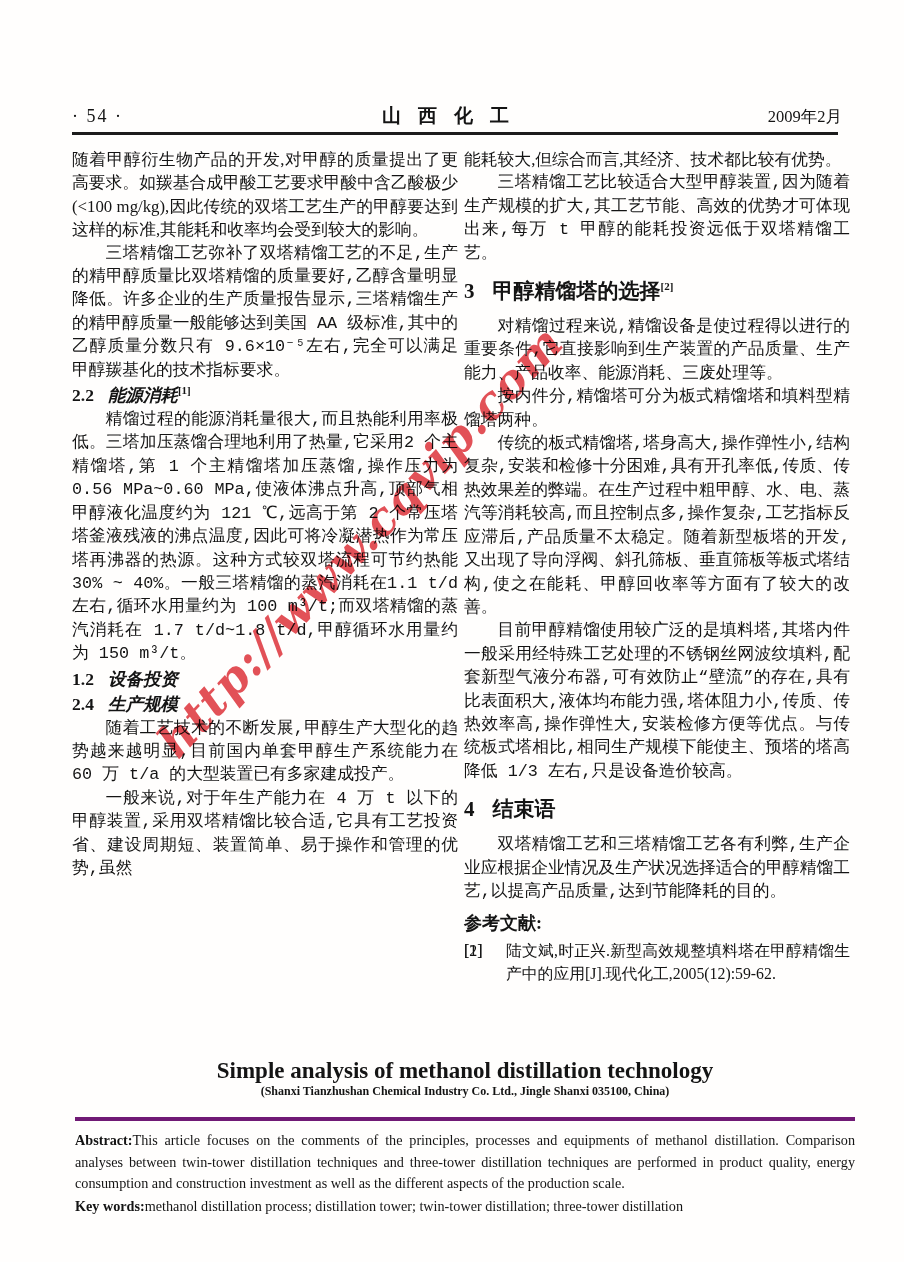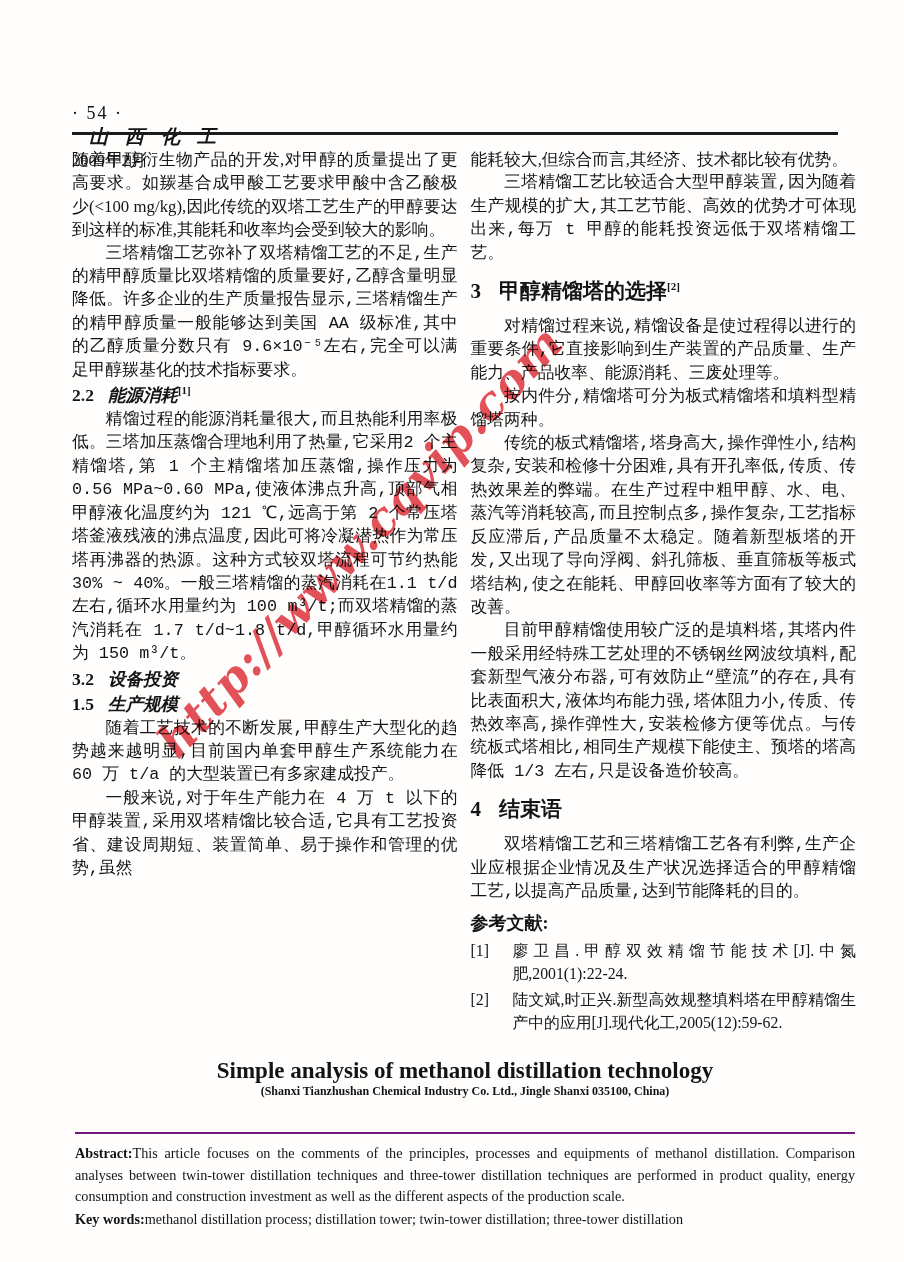--- a/index.html
+++ b/index.html
@@ -3,47 +3,47 @@
 <meta charset="utf-8">
 <style>
   html,body{margin:0;padding:0;background:#ffffff;}
   .page{
     position:relative;width:904px;height:1262px;background:#fffefd;
     font-family:"Liberation Serif","DejaVu Serif",serif;color:#141414;
     overflow:hidden;
   }
   
   .hdr{position:absolute;top:103px;left:72px;width:770px;display:flex;
-       justify-content:space-between;align-items:baseline;flex-direction:column;}
+       justify-content:space-between;align-items:baseline;}
   .hdr .pageno{font-size:18px;letter-spacing:2px;}
-  .hdr .journal{font-size:19px;font-weight:600;letter-spacing:17px;text-indent:17px;font-style:italic;}
+  .hdr .journal{font-size:19px;font-weight:600;letter-spacing:17px;text-indent:17px;}
   .hdr .issue{font-size:16.5px;}
   .hdr-rule{position:absolute;top:132px;left:72px;width:766px;height:3px;background:#1c1c1c;}
   
   .cols{position:absolute;top:148px;left:72px;width:784px;height:912px;
-        display:flex;gap:13px;overflow:hidden;}
+        display:flex;gap:6px;overflow:hidden;}
   .col{width:386px;text-align:justify;}
   .col p{margin:0;font-size:16.8px;line-height:23.4px;
          font-family:"Liberation Serif","DejaVu Serif",serif;}
   .col p.ind{text-indent:2em;font-family:Liberation Mono, monospace;}
   .sec-s{font-size:17.5px;line-height:24px;margin:1px 0;font-weight:600;}
   .sec-s .t{font-style:italic;}
   .sec-s .num{margin-right:14px;font-style:normal;}
   .sec-b{font-size:21px;line-height:26px;font-weight:700;margin:13px 0 11px;}
   .sec-b .num{margin-right:18px;}
   sup{font-size:11px;line-height:0;}
   .refs-h{font-size:18px;font-weight:700;margin:8px 0 4px;}
   .ref{position:relative;padding-left:42px;font-size:15.8px;line-height:23px;margin-top:3px;text-align:justify;}
   .ref .mk{position:absolute;left:0;top:0;}
   
   .foot{position:absolute;top:1058px;left:75px;width:780px;text-align:center;}
   .en-title{font-size:23px;font-weight:700;margin:0;}
   .en-author{font-size:15px;font-weight:700;margin-top:24px;}
   .en-affil{font-size:12px;font-weight:700;}
-  .abs{margin-top:33px;border-top:2px solid #701a75;padding-top:9px;
+  .abs{margin-top:18px;border-top:4px solid #701a75;padding-top:9px;
        text-align:justify;font-size:14.2px;line-height:21.6px;}
   .abs .lbl,.kw .lbl{font-weight:700;}
   .kw{margin-top:1px;text-align:left;font-size:14.2px;line-height:21.6px;}
   
   .wm{position:absolute;left:186px;top:714px;white-space:nowrap;
       font-family:"DejaVu Serif","Liberation Serif",serif;
       font-style:italic;font-weight:700;font-size:46px;letter-spacing:1px;
       transform:rotate(-47deg);transform-origin:0 100%;
       mix-blend-mode:multiply;opacity:0.82;pointer-events:none;}
 </style>
@@ -59,38 +59,38 @@
   </div>
   <div class="hdr-rule"></div>
 
   <div class="cols">
 
     <div class="col">
       <p>随着甲醇衍生物产品的开发,对甲醇的质量提出了更高要求。如羰基合成甲酸工艺要求甲酸中含乙酸极少(&lt;100 mg/kg),因此传统的双塔工艺生产的甲醇要达到这样的标准,其能耗和收率均会受到较大的影响。</p>
       <p class="ind">三塔精馏工艺弥补了双塔精馏工艺的不足,生产的精甲醇质量比双塔精馏的质量要好,乙醇含量明显降低。许多企业的生产质量报告显示,三塔精馏生产的精甲醇质量一般能够达到美国 AA 级标准,其中的乙醇质量分数只有 9.6×10⁻⁵左右,完全可以满足甲醇羰基化的技术指标要求。</p>
       <div class="sec-s"><span class="num">2.2</span><span class="t">能源消耗</span><sup>[1]</sup></div>
       <p class="ind">精馏过程的能源消耗量很大,而且热能利用率极低。三塔加压蒸馏合理地利用了热量,它采用2 个主精馏塔,第 1 个主精馏塔加压蒸馏,操作压力为 0.56 MPa~0.60 MPa,使液体沸点升高,顶部气相甲醇液化温度约为 121 ℃,远高于第 2 个常压塔塔釜液残液的沸点温度,因此可将冷凝潜热作为常压塔再沸器的热源。这种方式较双塔流程可节约热能 30% ~ 40%。一般三塔精馏的蒸汽消耗在1.1 t/d 左右,循环水用量约为 100 m³/t;而双塔精馏的蒸汽消耗在 1.7 t/d~1.8 t/d,甲醇循环水用量约为 150 m³/t。</p>
-      <div class="sec-s"><span class="num">3.2</span><span class="t">设备投资</span></div>
-      <div class="sec-s"><span class="num">1.5</span><span class="t">生产规模</span></div>
+      <div class="sec-s"><span class="num">1.2</span><span class="t">设备投资</span></div>
+      <div class="sec-s"><span class="num">2.4</span><span class="t">生产规模</span></div>
       <p class="ind">随着工艺技术的不断发展,甲醇生产大型化的趋势越来越明显,目前国内单套甲醇生产系统能力在 60 万 t/a 的大型装置已有多家建成投产。</p>
       <p class="ind">一般来说,对于年生产能力在 4 万 t 以下的甲醇装置,采用双塔精馏比较合适,它具有工艺投资省、建设周期短、装置简单、易于操作和管理的优势,虽然</p>
     </div>
 
     <div class="col">
       <p>能耗较大,但综合而言,其经济、技术都比较有优势。</p>
       <p class="ind">三塔精馏工艺比较适合大型甲醇装置,因为随着生产规模的扩大,其工艺节能、高效的优势才可体现出来,每万 t 甲醇的能耗投资远低于双塔精馏工艺。</p>
       <div class="sec-b"><span class="num">3</span><span>甲醇精馏塔的选择</span><sup>[2]</sup></div>
       <p class="ind">对精馏过程来说,精馏设备是使过程得以进行的重要条件,它直接影响到生产装置的产品质量、生产能力、产品收率、能源消耗、三废处理等。</p>
       <p class="ind">按内件分,精馏塔可分为板式精馏塔和填料型精馏塔两种。</p>
       <p class="ind">传统的板式精馏塔,塔身高大,操作弹性小,结构复杂,安装和检修十分困难,具有开孔率低,传质、传热效果差的弊端。在生产过程中粗甲醇、水、电、蒸汽等消耗较高,而且控制点多,操作复杂,工艺指标反应滞后,产品质量不太稳定。随着新型板塔的开发,又出现了导向浮阀、斜孔筛板、垂直筛板等板式塔结构,使之在能耗、甲醇回收率等方面有了较大的改善。</p>
       <p class="ind">目前甲醇精馏使用较广泛的是填料塔,其塔内件一般采用经特殊工艺处理的不锈钢丝网波纹填料,配套新型气液分布器,可有效防止“壁流”的存在,具有比表面积大,液体均布能力强,塔体阻力小,传质、传热效率高,操作弹性大,安装检修方便等优点。与传统板式塔相比,相同生产规模下能使主、预塔的塔高降低 1/3 左右,只是设备造价较高。</p>
       <div class="sec-b"><span class="num">4</span><span>结束语</span></div>
       <p class="ind">双塔精馏工艺和三塔精馏工艺各有利弊,生产企业应根据企业情况及生产状况选择适合的甲醇精馏工艺,以提高产品质量,达到节能降耗的目的。</p>
       <div class="refs-h">参考文献:</div>
-      <div class="ref"><span class="mk">[1]</span><span>廖卫昌.甲醇双效精馏节能技术[J].中氮肥,2001(1):22-24.</span></div>
+      <div class="ref"><span class="mk">[1]</span></div>
       <div class="ref"><span class="mk">[2]</span><span>陆文斌,时正兴.新型高效规整填料塔在甲醇精馏生产中的应用[J].现代化工,2005(12):59-62.</span></div>
     </div>
 
   </div>
 
   <div class="foot">
     <div class="en-title">Simple analysis of methanol distillation technology</div>
     <div class="en-affil">(Shanxi Tianzhushan Chemical Industry Co. Ltd., Jingle Shanxi 035100, China)</div>
     <div class="abs"><span class="lbl">Abstract:</span><span>This article focuses on the comments of the principles, processes and equipments of methanol distillation. Comparison analyses between twin-tower distillation techniques and three-tower distillation techniques are performed in product quality, energy consumption and construction investment as well as the different aspects of the production scale.</span></div>
     <div class="kw"><span class="lbl">Key words:</span><span>methanol distillation process; distillation tower; twin-tower distillation; three-tower distillation</span></div>

